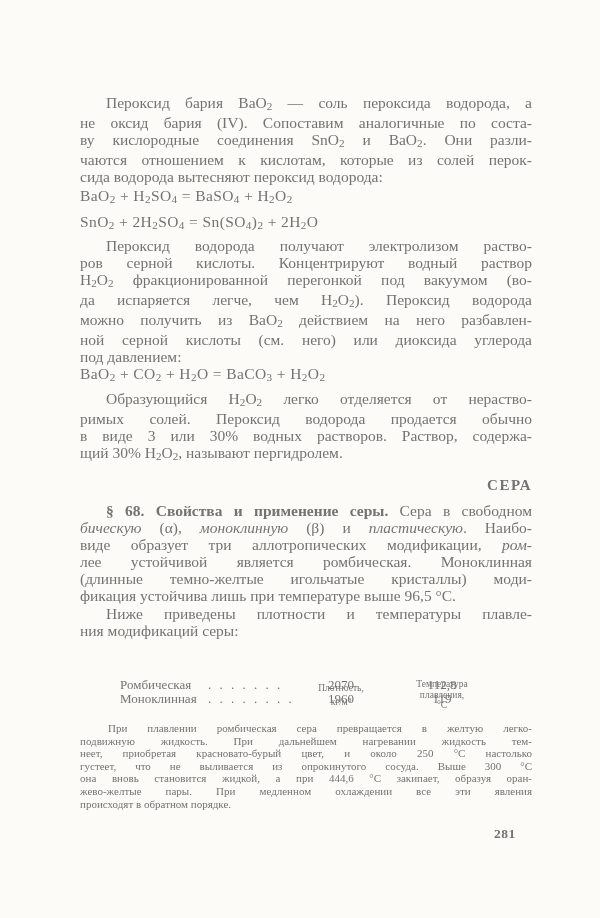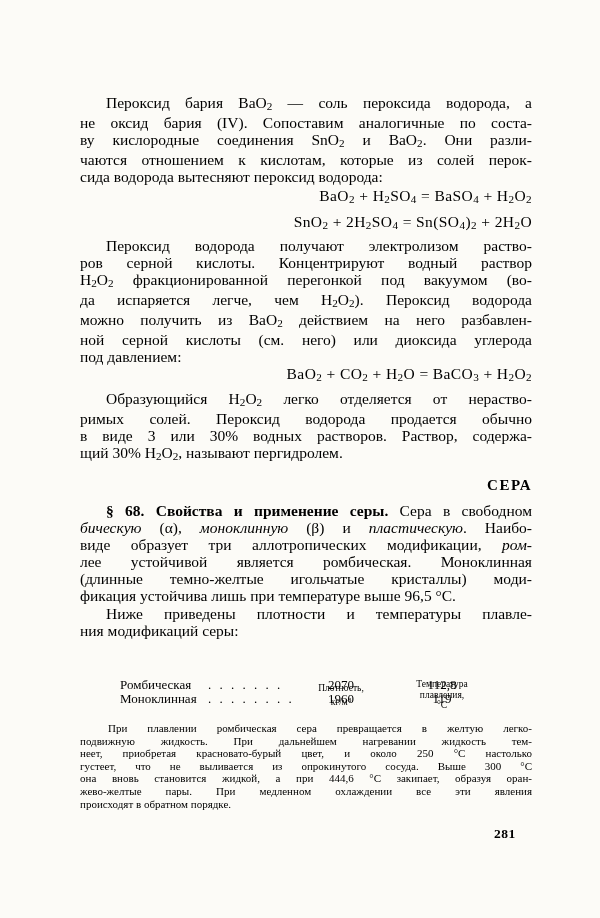--- a/index.html
+++ b/index.html
@@ -14,21 +14,21 @@
   .block { position:absolute; left:80px; width:452px; }
 
   
   .mt  { font-size:15.5px; line-height:16.8px; }
   .para .ln { text-align:justify; text-align-last:justify; }
   .para .ln.last { text-align-last:left; }
   .para .ln.first { text-indent:26px; }
   .lh17 .ln { line-height:17px; }
 
   
-  .eqs .ln { text-align:right; line-height:21.5px; letter-spacing:0.4px; }
+  .eqs .ln { text-align:left; line-height:21.5px; letter-spacing:0.4px; }
 
   
   .heading { text-align:right; font-weight:bold; font-size:15px; letter-spacing:1.5px; line-height:16px; }
 
   
   .fine { font-size:11px; line-height:12.6px; }
   .fine .ln.first { text-indent:28px; }
 
   
   .it { font-style:italic; }
@@ -48,21 +48,21 @@
   .tname    { position:absolute; left:40px; }
   .tleader  { position:absolute; left:128px; width:94px; white-space:nowrap; overflow:hidden; word-spacing:5px; }
   .tdensity { position:absolute; left:200px; width:122px; text-align:center; }
   .tmelting { position:absolute; left:302px; width:120px; text-align:center; }
 
   .pagenum { position:absolute; left:494px; top:826px; font-size:13.5px; font-weight:bold; letter-spacing:0.5px; }
 </style>
 </head>
 <body>
 
-<div class="page" style="background: rgb(252, 251, 247); color: #000000;">
+<div class="page" style="background: rgb(252, 251, 247); color: #737373;">
 
   <div class="block mt para" style="top:95px">
       <div class="ln first"><span>Пероксид бария BaO</span><span class="sb">2</span><span> — соль пероксида водорода, а</span></div>
       <div class="ln"><span>не оксид бария (IV). Сопоставим аналогичные по соста-</span></div>
       <div class="ln"><span>ву кислородные соединения SnO</span><span class="sb">2</span><span> и BaO</span><span class="sb">2</span><span>. Они разли-</span></div>
       <div class="ln"><span>чаются отношением к кислотам, которые из солей перок-</span></div>
       <div class="ln last"><span>сида водорода вытесняют пероксид водорода:</span></div>
     </div>
 
   <div class="block mt eqs" style="top:185px">

